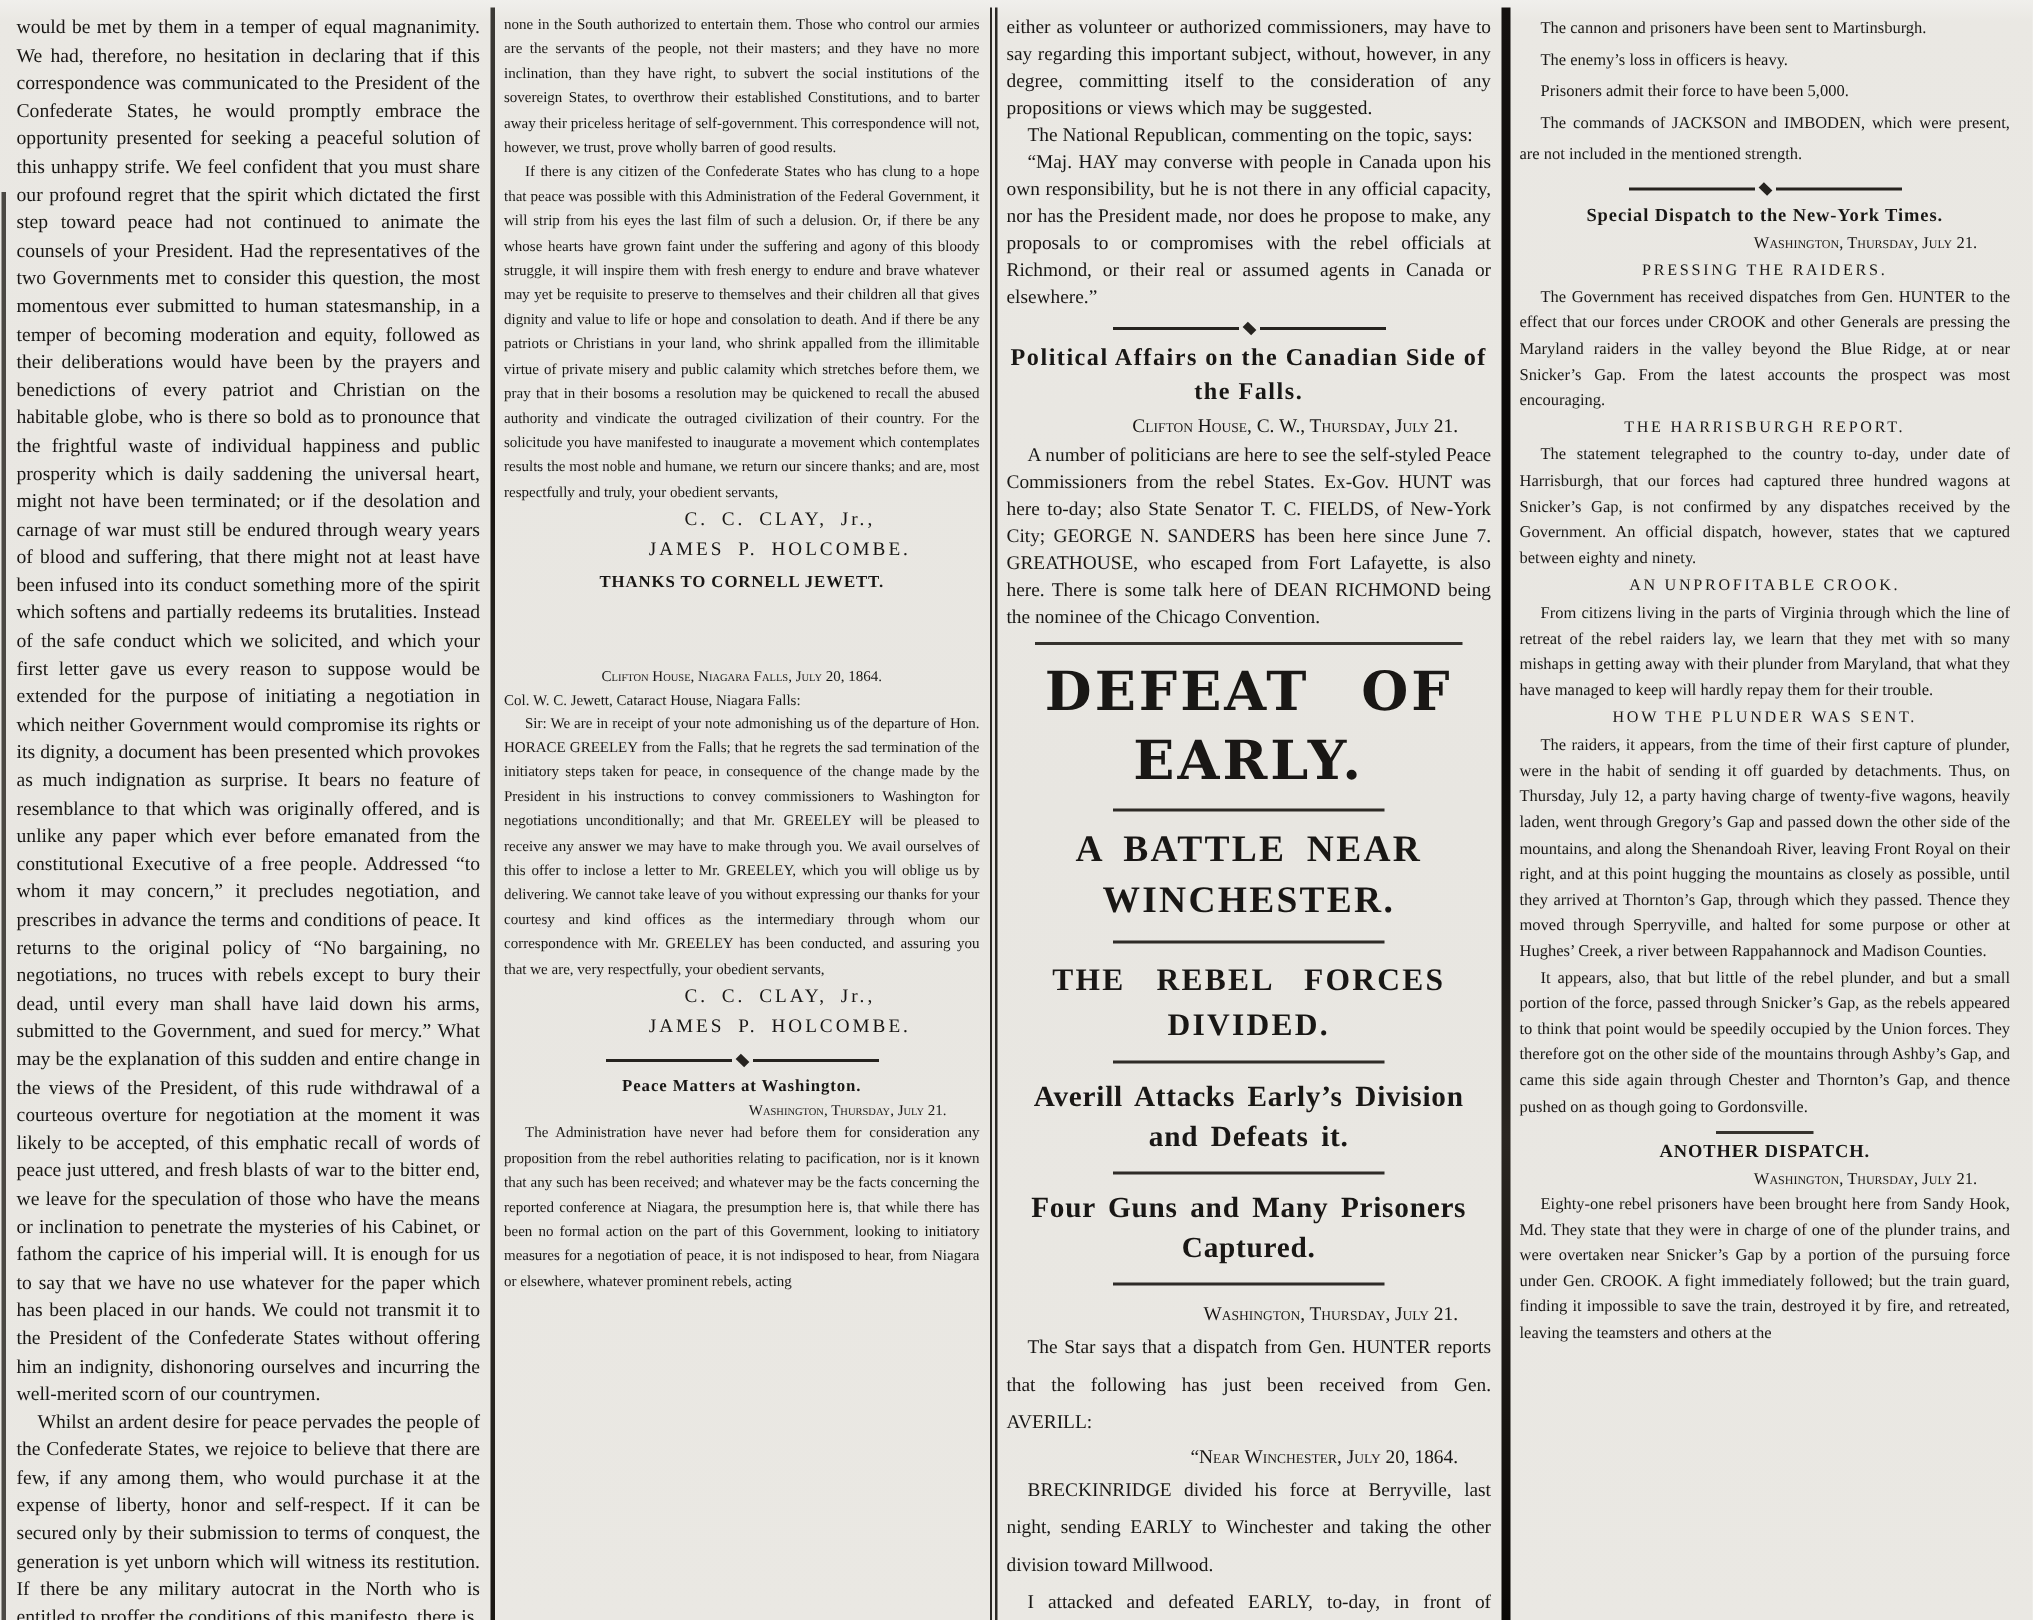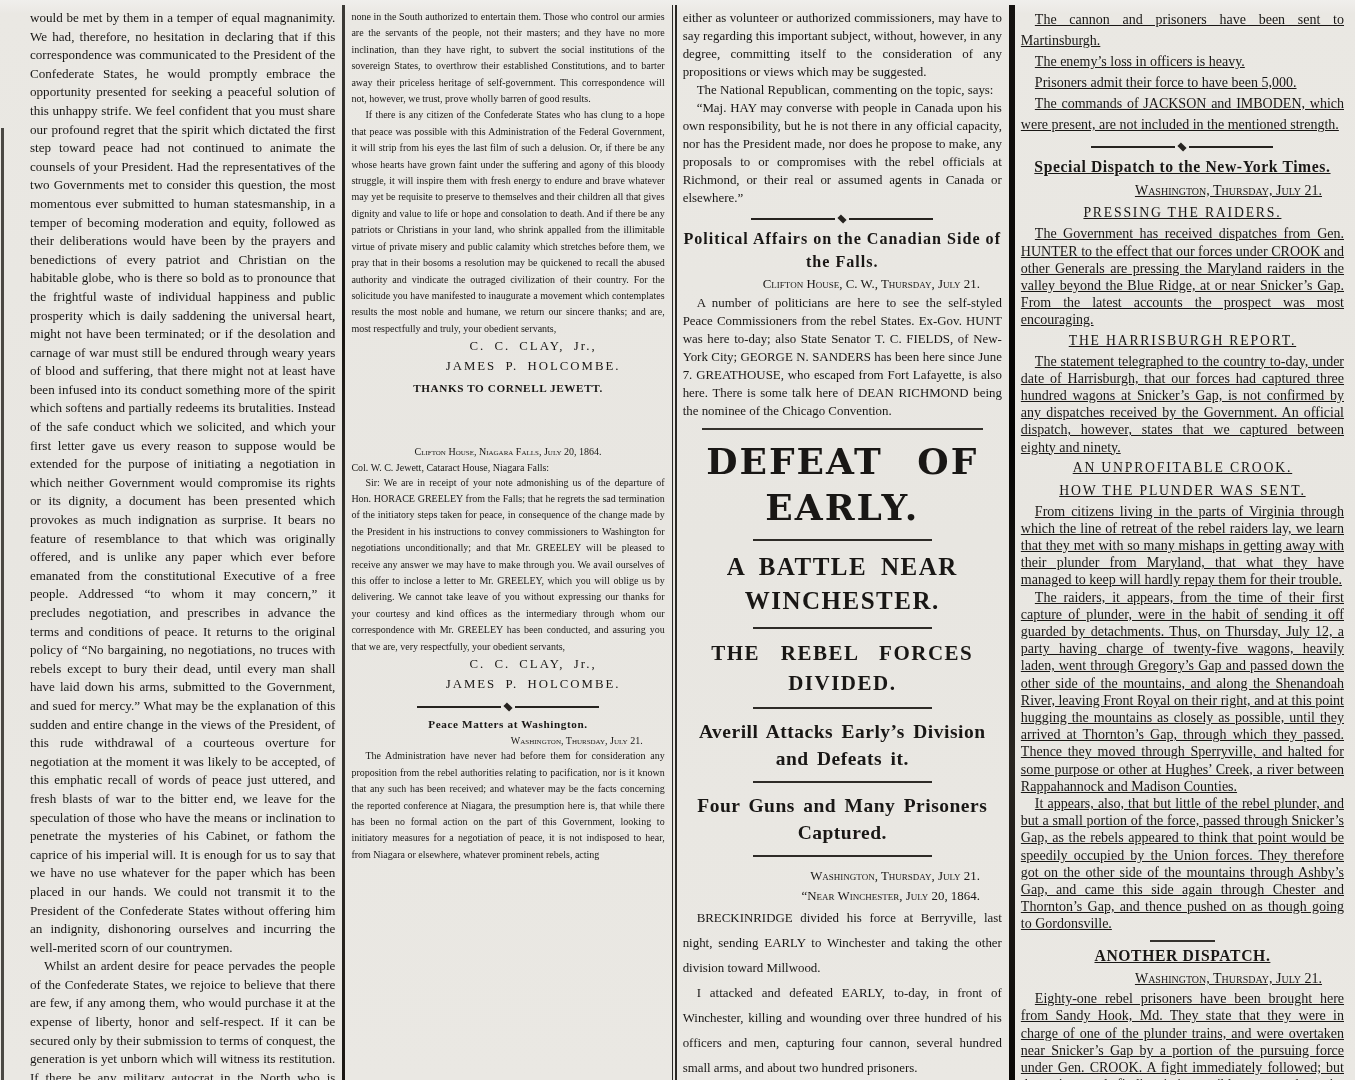--- a/index.html
+++ b/index.html
@@ -5,29 +5,29 @@
   html,body{margin:0;padding:0;background:#f4f3f0;}
   .page{
     position:relative;
     width:1355px;height:1080px;
     box-sizing:border-box;
     background:#eae8e3;
     background-image:linear-gradient(180deg,#f0efec 0,#eae8e3 14px,#e8e6e1 50%,#eae8e3 100%);
     overflow:hidden;
     font-family:"Liberation Serif","DejaVu Serif",serif;
     color:#191715;
-    padding:5px 4px 0 24px;
+    padding:5px 4px 0 5px;
   }
   .cols{display:flex;height:100%;}
   .col{box-sizing:border-box;height:100%;overflow:hidden;padding:4px 7px 0 6px;
        text-align:justify;}
   .col.c0{width:322px;font-size:13.1px;line-height:18.6px;}
   .col.c1{width:330px;font-size:10px;line-height:16.4px;}
   .col.c2{width:336px;font-size:12.9px;line-height:18px;}
-  .col.c3{width:340px;font-size:14px;line-height:17.2px;text-decoration:underline;}
+  .col.c3{width:340px;font-size:11px;line-height:17.2px;}
 
   .vrule{flex:0 0 auto;height:100%;}
   .vrule.v1{width:3px;background:linear-gradient(180deg,#3c3a36 0,#16130f 30%,#44413c 55%,#1a1713 100%);}
   .vrule.v2{width:5px;background:linear-gradient(90deg,#2b2824 1.5px,transparent 1.5px,transparent 3.2px,#2b2824 3.2px);}
   .vrule.v3{width:6px;background:linear-gradient(180deg,#151210 0,#050403 40%,#2a2621 70%,#0a0806 100%);}
   .edge-left{position:absolute;left:1px;top:128px;bottom:0;width:3px;background:#23201b;opacity:.8;}
 
   .blk{margin:0;}
   .p{text-indent:14px;margin:0;}
   .p-first{text-indent:0;margin:0;}
@@ -109,20 +109,21 @@
         <div class="blk rule"></div>
         <div class="blk headline-lg">A BATTLE NEAR WINCHESTER.</div>
         <div class="blk rule"></div>
         <div class="blk headline-md">THE REBEL FORCES DIVIDED.</div>
         <div class="blk rule"></div>
         <div class="blk headline-sm">Averill Attacks Early’s Division and Defeats it.</div>
         <div class="blk rule"></div>
         <div class="blk headline-sm">Four Guns and Many Prisoners Captured.</div>
         <div class="blk rule"></div>
         <div class="blk dateline">Washington, Thursday, July 21.</div>
+        <div class="blk p-spread">The Star says that a dispatch from Gen. HUNTER reports that the following has just been received from Gen. AVERILL:</div>
         <div class="blk dateline">“Near Winchester, July 20, 1864.</div>
         <div class="blk p-spread">BRECKINRIDGE divided his force at Berryville, last night, sending EARLY to Winchester and taking the other division toward Millwood.</div>
         <div class="blk p-spread">I attacked and defeated EARLY, to-day, in front of Winchester, killing and wounding over three hundred of his officers and men, capturing four cannon, several hundred small arms, and about two hundred prisoners.</div>
       </div>
       <div class="vrule v3"></div>
       <div class="col c3">
         <div class="blk p-wide">The cannon and prisoners have been sent to Martinsburgh.</div>
         <div class="blk p-wide">The enemy’s loss in officers is heavy.</div>
         <div class="blk p-wide">Prisoners admit their force to have been 5,000.</div>
         <div class="blk p-wide">The commands of JACKSON and IMBODEN, which were present, are not included in the mentioned strength.</div>
@@ -131,22 +132,22 @@
           <span class="ddiamond"></span>
           <span class="dline"></span>
         </div>
         <div class="blk head-a">Special Dispatch to the New-York Times.</div>
         <div class="blk dateline">Washington, Thursday, July 21.</div>
         <div class="blk subhead">PRESSING THE RAIDERS.</div>
         <div class="blk p">The Government has received dispatches from Gen. HUNTER to the effect that our forces under CROOK and other Generals are pressing the Maryland raiders in the valley beyond the Blue Ridge, at or near Snicker’s Gap. From the latest accounts the prospect was most encouraging.</div>
         <div class="blk subhead">THE HARRISBURGH REPORT.</div>
         <div class="blk p">The statement telegraphed to the country to-day, under date of Harrisburgh, that our forces had captured three hundred wagons at Snicker’s Gap, is not confirmed by any dispatches received by the Government. An official dispatch, however, states that we captured between eighty and ninety.</div>
         <div class="blk subhead">AN UNPROFITABLE CROOK.</div>
+        <div class="blk p">From citizens living in the parts of Virginia through which the line of retreat of the rebel raiders lay, we learn that they met with so many mishaps in getting away with their plunder from Maryland, that what they have managed to keep will hardly repay them for their trouble.</div>
         <div class="blk subhead">HOW THE PLUNDER WAS SENT.</div>
-        <div class="blk p">From citizens living in the parts of Virginia through which the line of retreat of the rebel raiders lay, we learn that they met with so many mishaps in getting away with their plunder from Maryland, that what they have managed to keep will hardly repay them for their trouble.</div>
         <div class="blk p">The raiders, it appears, from the time of their first capture of plunder, were in the habit of sending it off guarded by detachments. Thus, on Thursday, July 12, a party having charge of twenty-five wagons, heavily laden, went through Gregory’s Gap and passed down the other side of the mountains, and along the Shenandoah River, leaving Front Royal on their right, and at this point hugging the mountains as closely as possible, until they arrived at Thornton’s Gap, through which they passed. Thence they moved through Sperryville, and halted for some purpose or other at Hughes’ Creek, a river between Rappahannock and Madison Counties.</div>
         <div class="blk p">It appears, also, that but little of the rebel plunder, and but a small portion of the force, passed through Snicker’s Gap, as the rebels appeared to think that point would be speedily occupied by the Union forces. They therefore got on the other side of the mountains through Ashby’s Gap, and came this side again through Chester and Thornton’s Gap, and thence pushed on as though going to Gordonsville.</div>
         <div class="blk rule-short"></div>
         <div class="blk head-a">ANOTHER DISPATCH.</div>
         <div class="blk dateline">Washington, Thursday, July 21.</div>
         <div class="blk p">Eighty-one rebel prisoners have been brought here from Sandy Hook, Md. They state that they were in charge of one of the plunder trains, and were overtaken near Snicker’s Gap by a portion of the pursuing force under Gen. CROOK. A fight immediately followed; but the train guard, finding it impossible to save the train, destroyed it by fire, and retreated, leaving the teamsters and others at the</div>
       </div>
     </div>
 </div>
 

